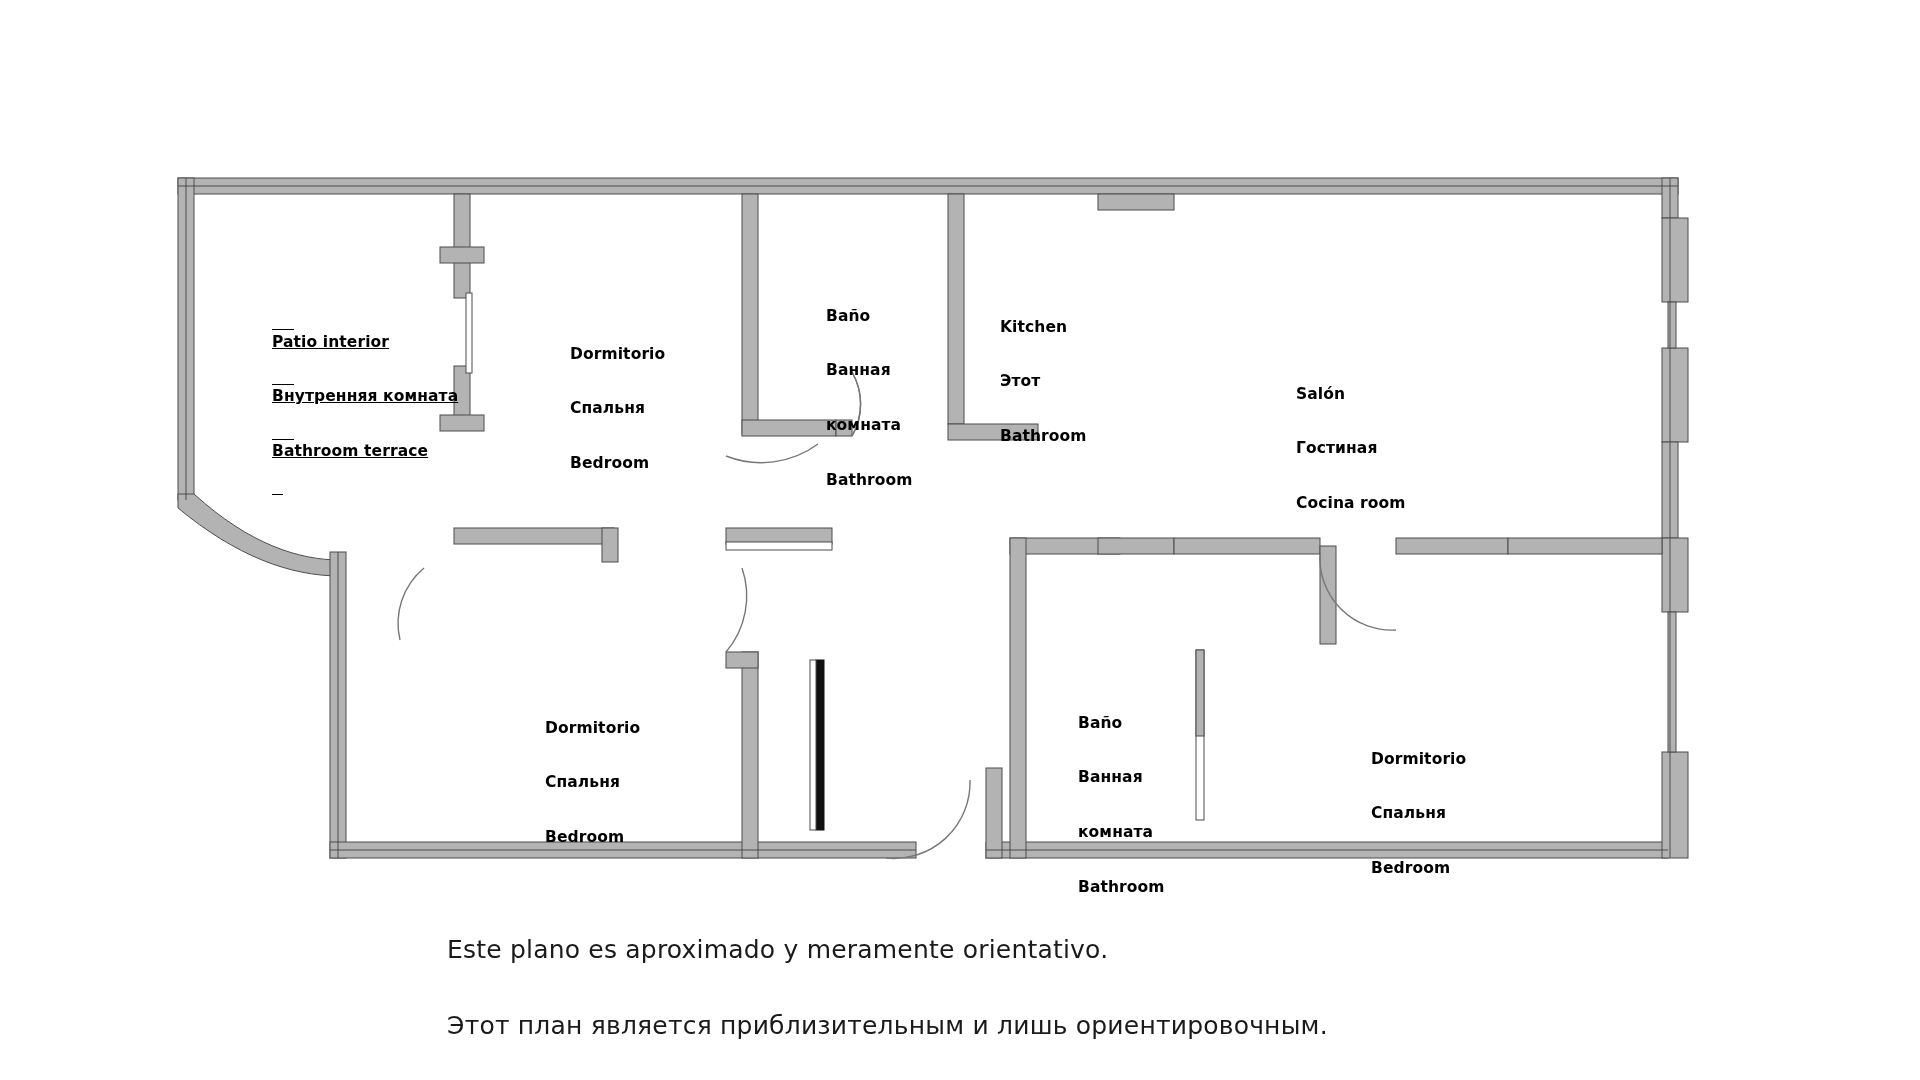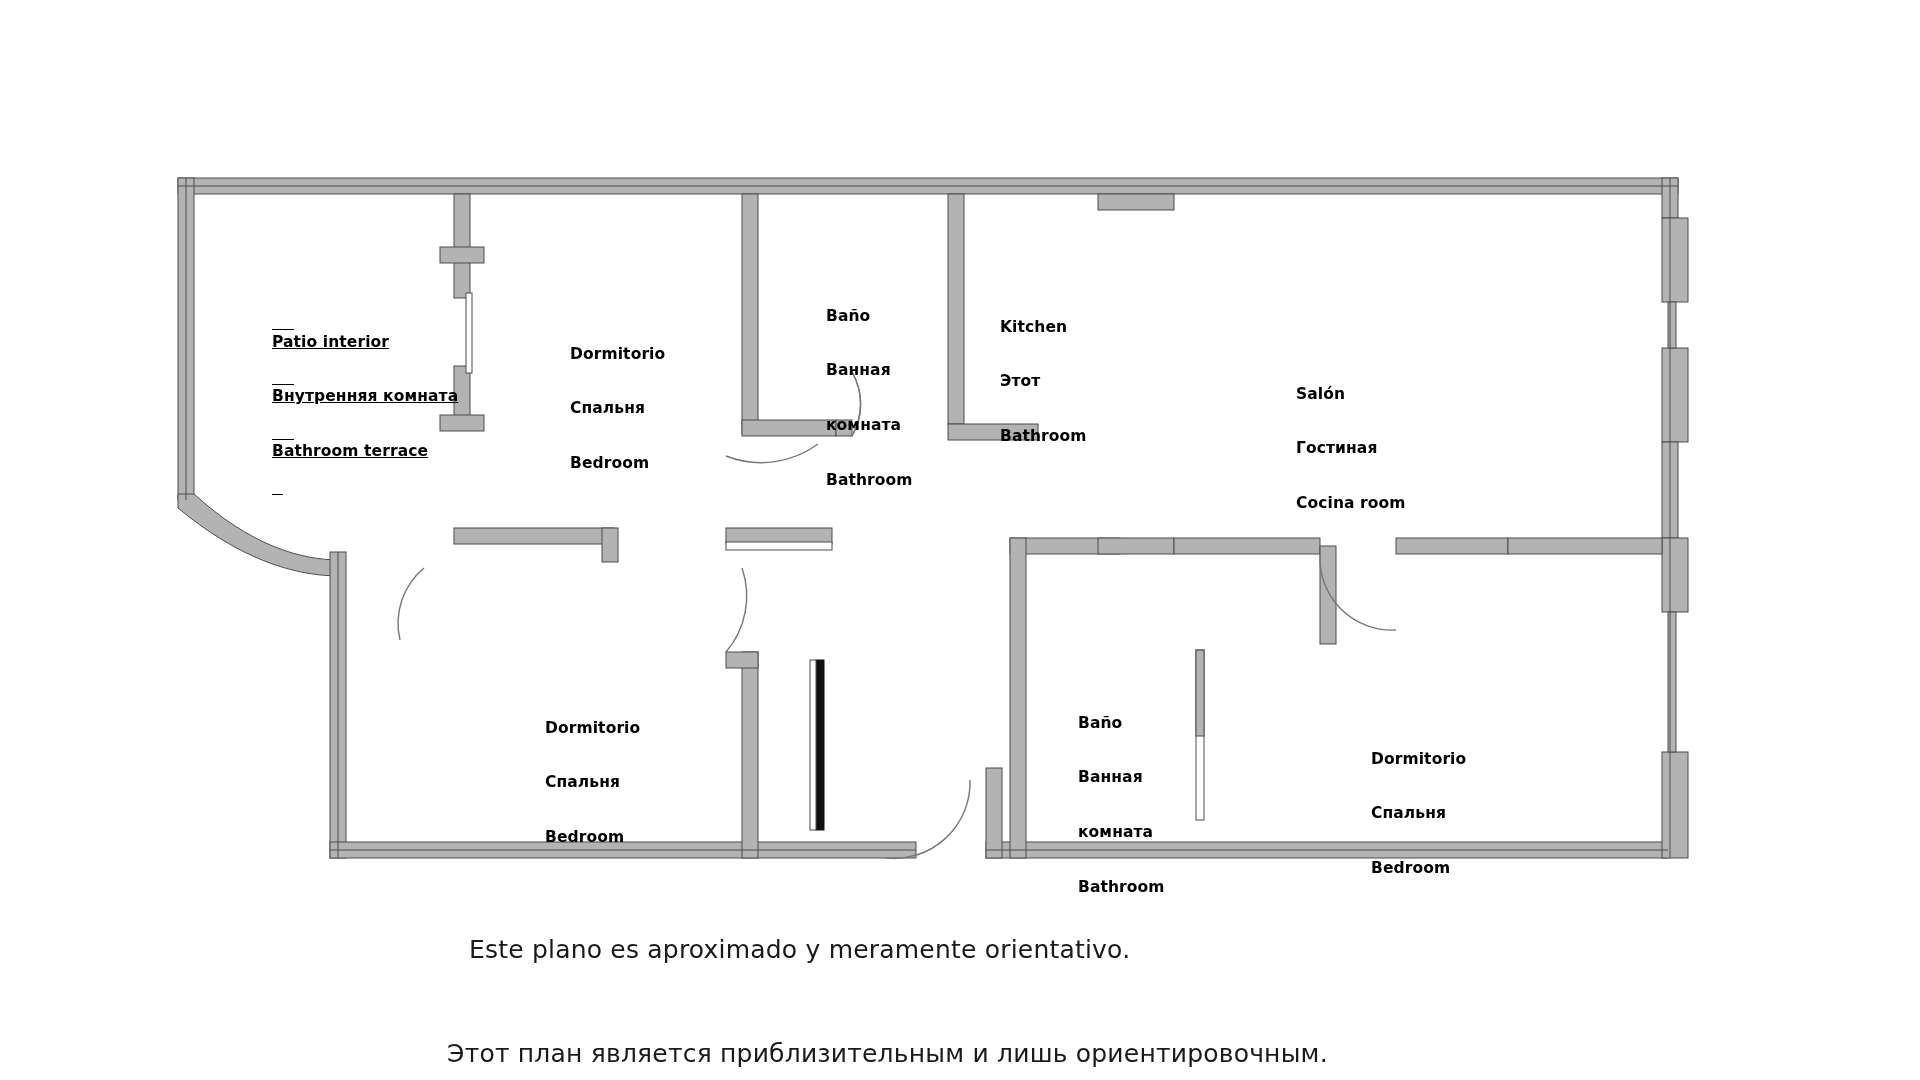--- a/index.html
+++ b/index.html
@@ -41,22 +41,22 @@
   }
   .disclaimer {
     position: absolute;
     font-family: "DejaVu Sans", sans-serif;
     font-size: 25px;
     font-weight: normal;
     color: #1a1a1a;
     white-space: nowrap;
     letter-spacing: 0.2px;
   }
-  #disclaimer-es { left: 447px; top: 935px; margin-left: 22px; }
-  #disclaimer-ru { left: 447px; top: 1039px; }
+  #disclaimer-es { left: 447px; top: 935px; }
+  #disclaimer-ru { left: 447px; top: 1011px; }
 </style>
 </head>
 <body>
 
 <div id="plan-root">
 
   <svg class="floorplan-svg" viewBox="0 0 1920 1080" xmlns="http://www.w3.org/2000/svg">
 
     <g fill="#b3b3b3" stroke="#4d4d4d" stroke-width="1">
 

